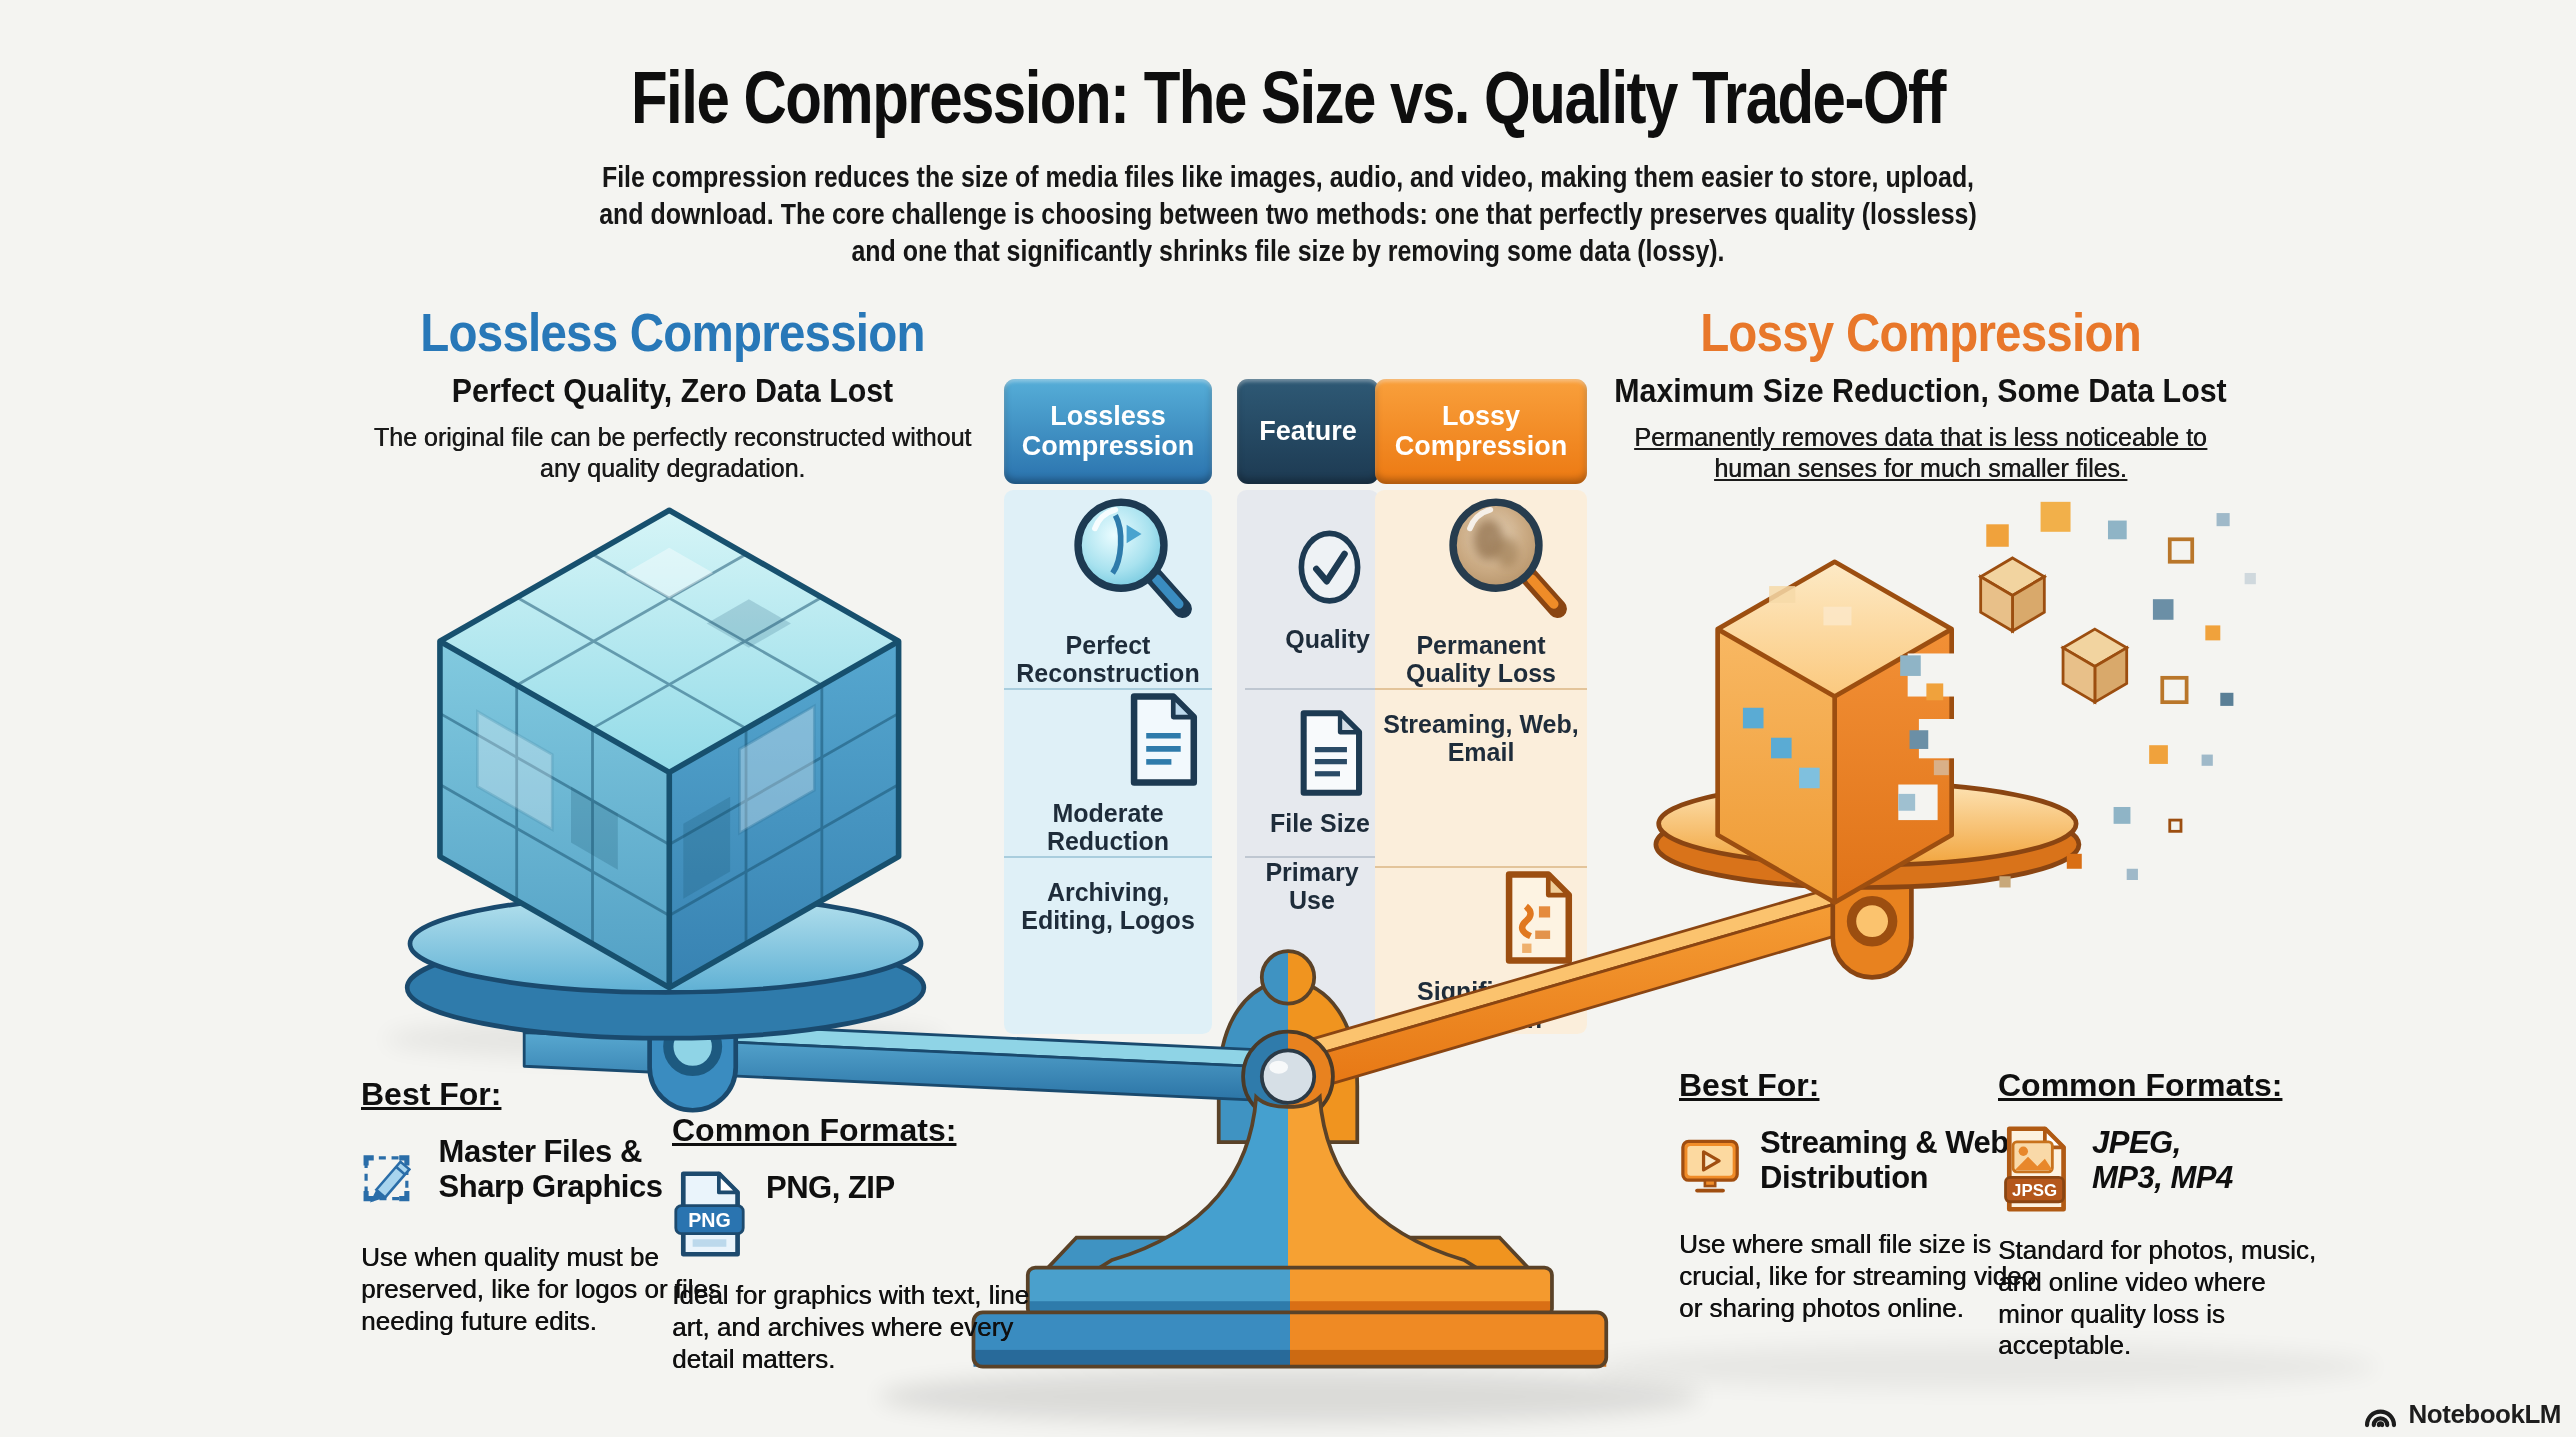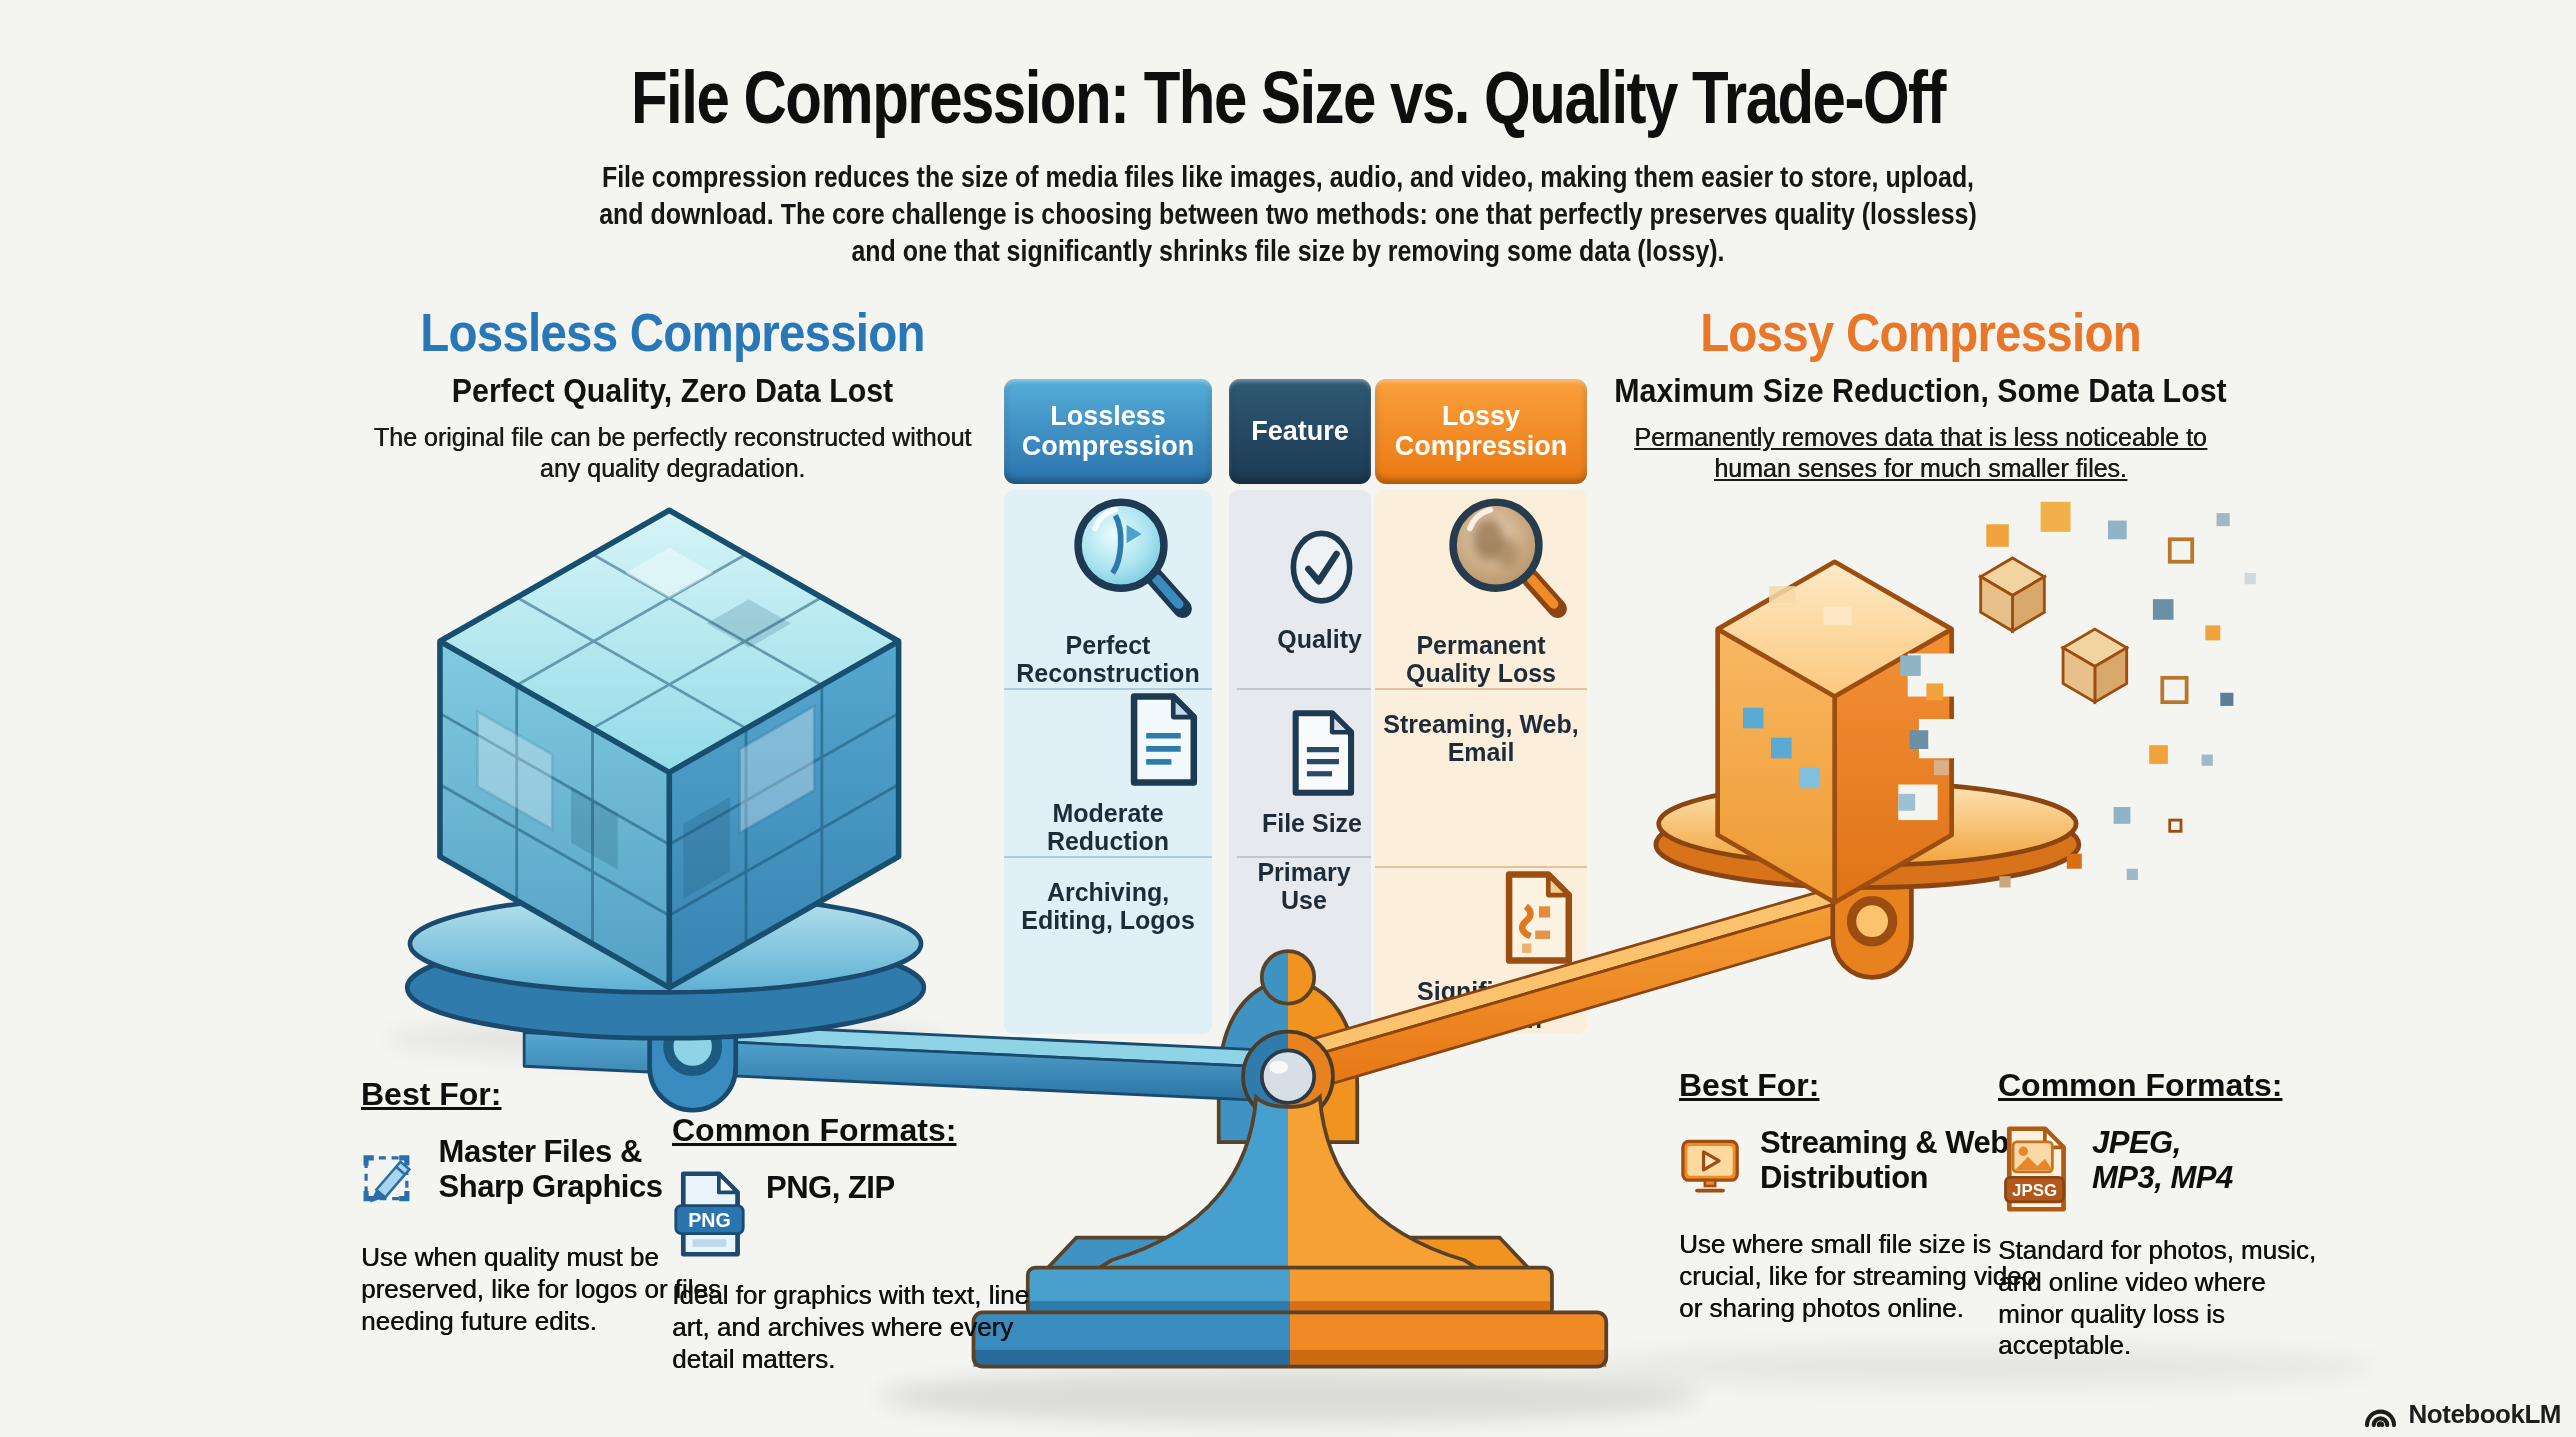--- a/index.html
+++ b/index.html
@@ -31,21 +31,21 @@
   #lossless-intro { left:298px; top:301px; width:749px; }
   #lossless-intro .intro-heading { color:#2878b8; }
   #lossless-intro .intro-desc { width:608px; }
   #lossy-intro { left:1546px; top:301px; width:749px; }
   #lossy-intro .intro-heading { color:#e8772a; }
   #lossy-intro .intro-desc { width:599px;text-decoration:underline; }
   
   .ctable { position:absolute; left:1004px; top:379px; width:582px; height:655px; z-index:2; }
   .ccol { position:absolute; top:0; }
   .col-lossless { left:0; width:208px; }
-  .col-feature  { left:225px; width:142px; }
+  .col-feature  { left:233px; width:142px; }
   .col-lossy    { left:371px; width:212px; }
   .chead {
     height:105px; border-radius:11.2px; display:flex; align-items:center; justify-content:center;
     text-align:center; color:#fff; font-weight:bold; font-size:27px; line-height:1.1;
     box-shadow: inset 0 -4.7px 7.5px rgba(0,0,0,.28), inset 0 2.8px 3.7px rgba(255,255,255,.35);
     padding:0 5.6px; box-sizing:border-box;
   }
   .col-lossless .chead { background:linear-gradient(180deg,#56aed8,#2a72ad); }
   .col-feature  .chead { background:linear-gradient(180deg,#2e5975,#1d3a52); }
   .col-lossy    .chead { background:linear-gradient(180deg,#f9a03c,#ec7912); }

